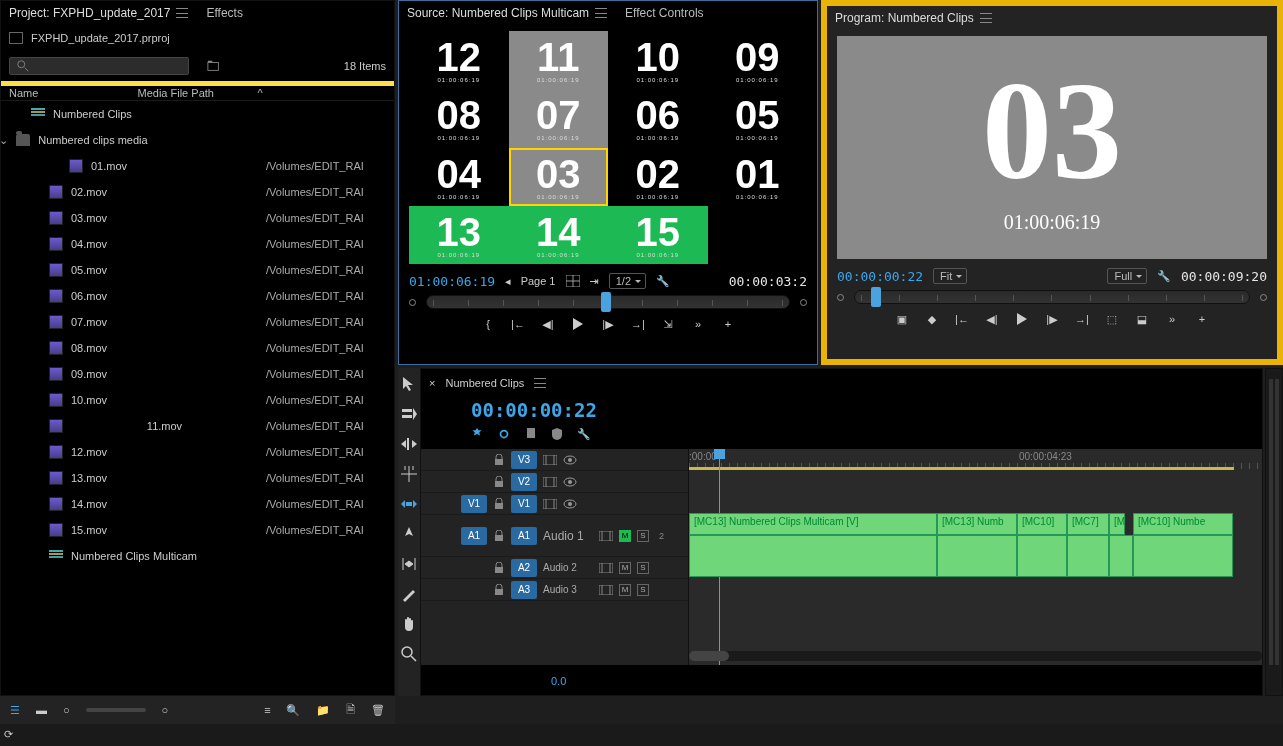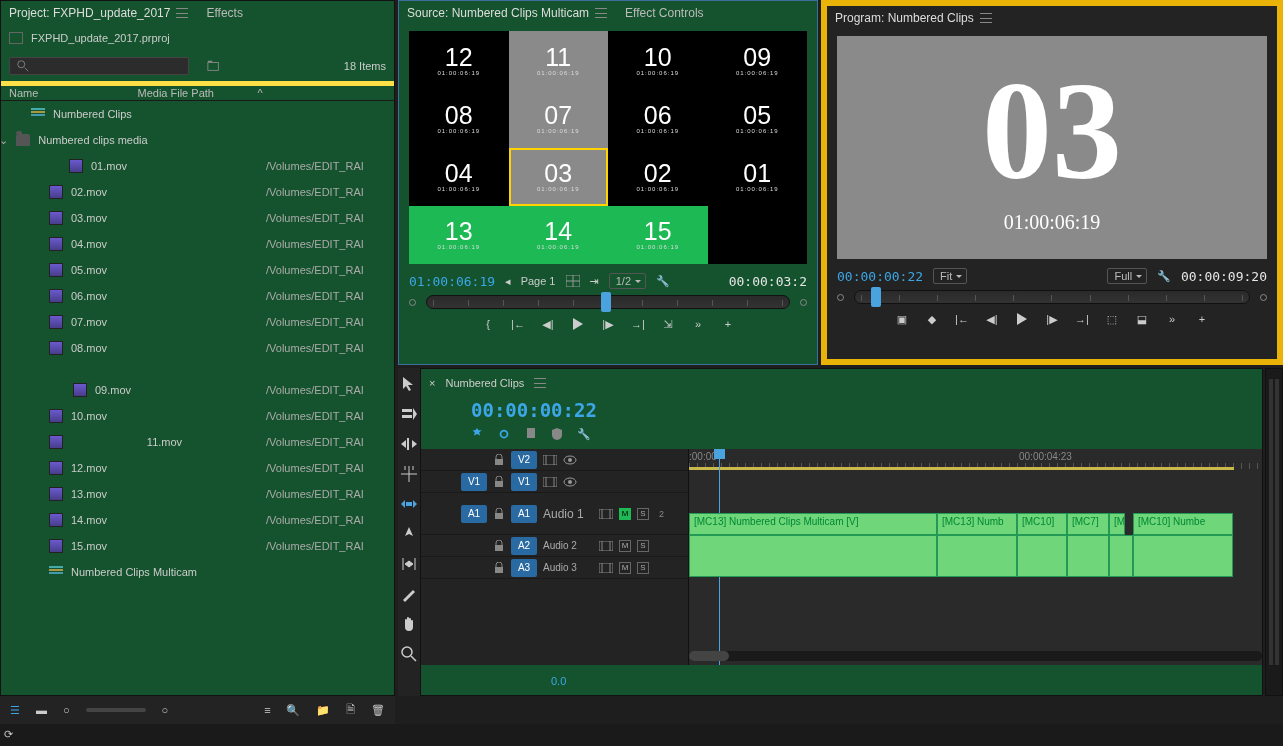--- a/index.html
+++ b/index.html
@@ -5,21 +5,21 @@
 * { margin:0; padding:0; box-sizing:border-box; font-family:"Segoe UI","Helvetica Neue",sans-serif; }
 body { width:1283px; height:746px; background:#1e1e1e; color:#ccc; font-size:11px; overflow:hidden; user-select:none; }
 
 
 .titlebar { height:24px; display:flex; align-items:center; gap:18px; padding:0 8px; color:#bbb; font-size:12px; }
 .titlebar .tab { display:flex; align-items:center; gap:6px; cursor:pointer; }
 .titlebar .tab.active { color:#ddd; }
 .menu-lines { display:inline-block; width:12px; height:10px; border-top:1px solid #888; border-bottom:1px solid #888; position:relative; }
 .menu-lines::before { content:""; position:absolute; top:4px; left:0; right:0; border-top:1px solid #888; }
 
-.panel { background:#14532d; border:1px solid #111; position:absolute; }
+.panel { background:#000000; border:1px solid #111; position:absolute; }
 .hl { border:1px solid #3b6fa0; }  
 
 
 #project { left:0; top:0; width:395px; height:696px; }
 .file-row { height:26px; display:flex; align-items:center; padding:0 8px 0 8px; gap:8px; }
 .bin-icon { width:14px; height:14px; background:linear-gradient(#6a5acd,#483d8b); border:1px solid #222; }
 .folder-icon { width:14px; height:12px; background:#555; border-radius:2px 2px 0 0; position:relative;}
 .folder-icon::before{content:"";position:absolute;top:-3px;left:0;width:6px;height:3px;background:#555;border-radius:2px 2px 0 0;}
 .seq-icon { width:14px; height:12px; display:flex; flex-direction:column; gap:1px;}
 .seq-icon i{height:2px;background:#4aa;}
@@ -34,21 +34,21 @@
 
 #source { left:398px; top:0; width:420px; height:365px; }
 #program{ left:821px; top:0; width:462px; height:365px; background:#232323; border:6px solid #eab308; position:absolute;}
 .mon-body{ position:absolute; top:30px; left:10px; right:10px; bottom:100px; background:#000;}
 .tc  { color:#3ca7e8; font-family:monospace; font-size:13px; }
 .tcw { color:#e6e6e6; font-family:monospace; font-size:13px; }
 
 
 .mcam { display:grid; grid-template-columns:repeat(4,1fr); grid-template-rows:repeat(4,1fr); width:100%; height:100%; gap:0; background:#111;}
 .mcam .cell{ display:flex; flex-direction:column; align-items:center; justify-content:center; font-family:"Times New Roman",serif; color:#fff;}
-.mcam .cell .num{ font-size:25px; font-weight:400; line-height:1;}
+.mcam .cell .num{ font-size:40px; font-weight:700; line-height:1;}
 .mcam .cell .sub{ font-size:6px; letter-spacing:1px; color:#ddd;}
 .mcam .dark{ background:#000;} .mcam .gray{ background:#8a8a8a;} .mcam .green{ background:#1db954;}
 .mcam .active{ outline:2px solid #ffd400; outline-offset:-2px;}
 
 
 .prog-body{ position:absolute; top:30px; left:10px; right:10px; bottom:100px; background:#8a8a8a; display:flex; flex-direction:column; align-items:center; justify-content:center;}
 .prog-body .big{ font-family:"Times New Roman",serif; font-size:140px; font-weight:700; color:#fff; line-height:1;}
 .prog-body .subtc{ font-family:"Times New Roman",serif; font-size:20px; color:#fff; margin-top:10px;}
 
 .controls{ position:absolute; left:10px; right:10px; bottom:0; height:95px; display:flex; flex-direction:column; gap:6px; padding:4px 0 8px 0;}
@@ -191,21 +191,21 @@
       <div class="file-row" style="padding-left: 48px;">
         <span class="bin-icon"></span>
         <span style="flex: 1 1 0%;">07.mov</span>
         <span class="path">/Volumes/EDIT_RAI</span>
       </div>
       <div class="file-row" style="padding-left: 48px;">
         <span class="bin-icon"></span>
         <span style="flex: 1 1 0%;">08.mov</span>
         <span class="path">/Volumes/EDIT_RAI</span>
       </div>
-      <div class="file-row" style="padding-left: 72px; margin-top: 16px;">
+      <div class="file-row" style="padding-left: 48px;">
         <span class="bin-icon"></span>
         <span style="flex: 1 1 0%;">09.mov</span>
         <span class="path">/Volumes/EDIT_RAI</span>
       </div>
       <div class="file-row" style="padding-left: 48px;">
         <span class="bin-icon"></span>
         <span style="flex: 1 1 0%;">10.mov</span>
         <span class="path">/Volumes/EDIT_RAI</span>
       </div>
       <div class="file-row" style="padding-left: 48px;">
@@ -511,20 +511,37 @@
   </div>
 
   <div class="tl-body">
     <div class="tl-left" id="tl-left">
         <div class="trk">
           <span class="ghost"></span>
           <svg class="lock" viewBox="0 0 12 12">
             <rect x="2" y="5" width="8" height="6" fill="#888"></rect>
             <path d="M3 5 v-2 a3 3 0 016 0 v2" fill="none" stroke="#888"></path>
           </svg>
+          <span class="tag">V3</span>
+          <svg width="14" height="10">
+            <rect x="0" y="0" width="14" height="10" fill="none" stroke="#888"></rect>
+            <line x1="3" y1="0" x2="3" y2="10" stroke="#888"></line>
+            <line x1="11" y1="0" x2="11" y2="10" stroke="#888"></line>
+          </svg>
+          <svg class="eye" viewBox="0 0 14 10">
+            <ellipse cx="7" cy="5" rx="6" ry="4" fill="none" stroke="#999"></ellipse>
+            <circle cx="7" cy="5" r="2" fill="#999"></circle>
+          </svg>
+        </div>
+        <div class="trk">
+          <span class="ghost"></span>
+          <svg class="lock" viewBox="0 0 12 12">
+            <rect x="2" y="5" width="8" height="6" fill="#888"></rect>
+            <path d="M3 5 v-2 a3 3 0 016 0 v2" fill="none" stroke="#888"></path>
+          </svg>
           <span class="tag">V2</span>
           <svg width="14" height="10">
             <rect x="0" y="0" width="14" height="10" fill="none" stroke="#888"></rect>
             <line x1="3" y1="0" x2="3" y2="10" stroke="#888"></line>
             <line x1="11" y1="0" x2="11" y2="10" stroke="#888"></line>
           </svg>
           <svg class="eye" viewBox="0 0 14 10">
             <ellipse cx="7" cy="5" rx="6" ry="4" fill="none" stroke="#999"></ellipse>
             <circle cx="7" cy="5" r="2" fill="#999"></circle>
           </svg>

